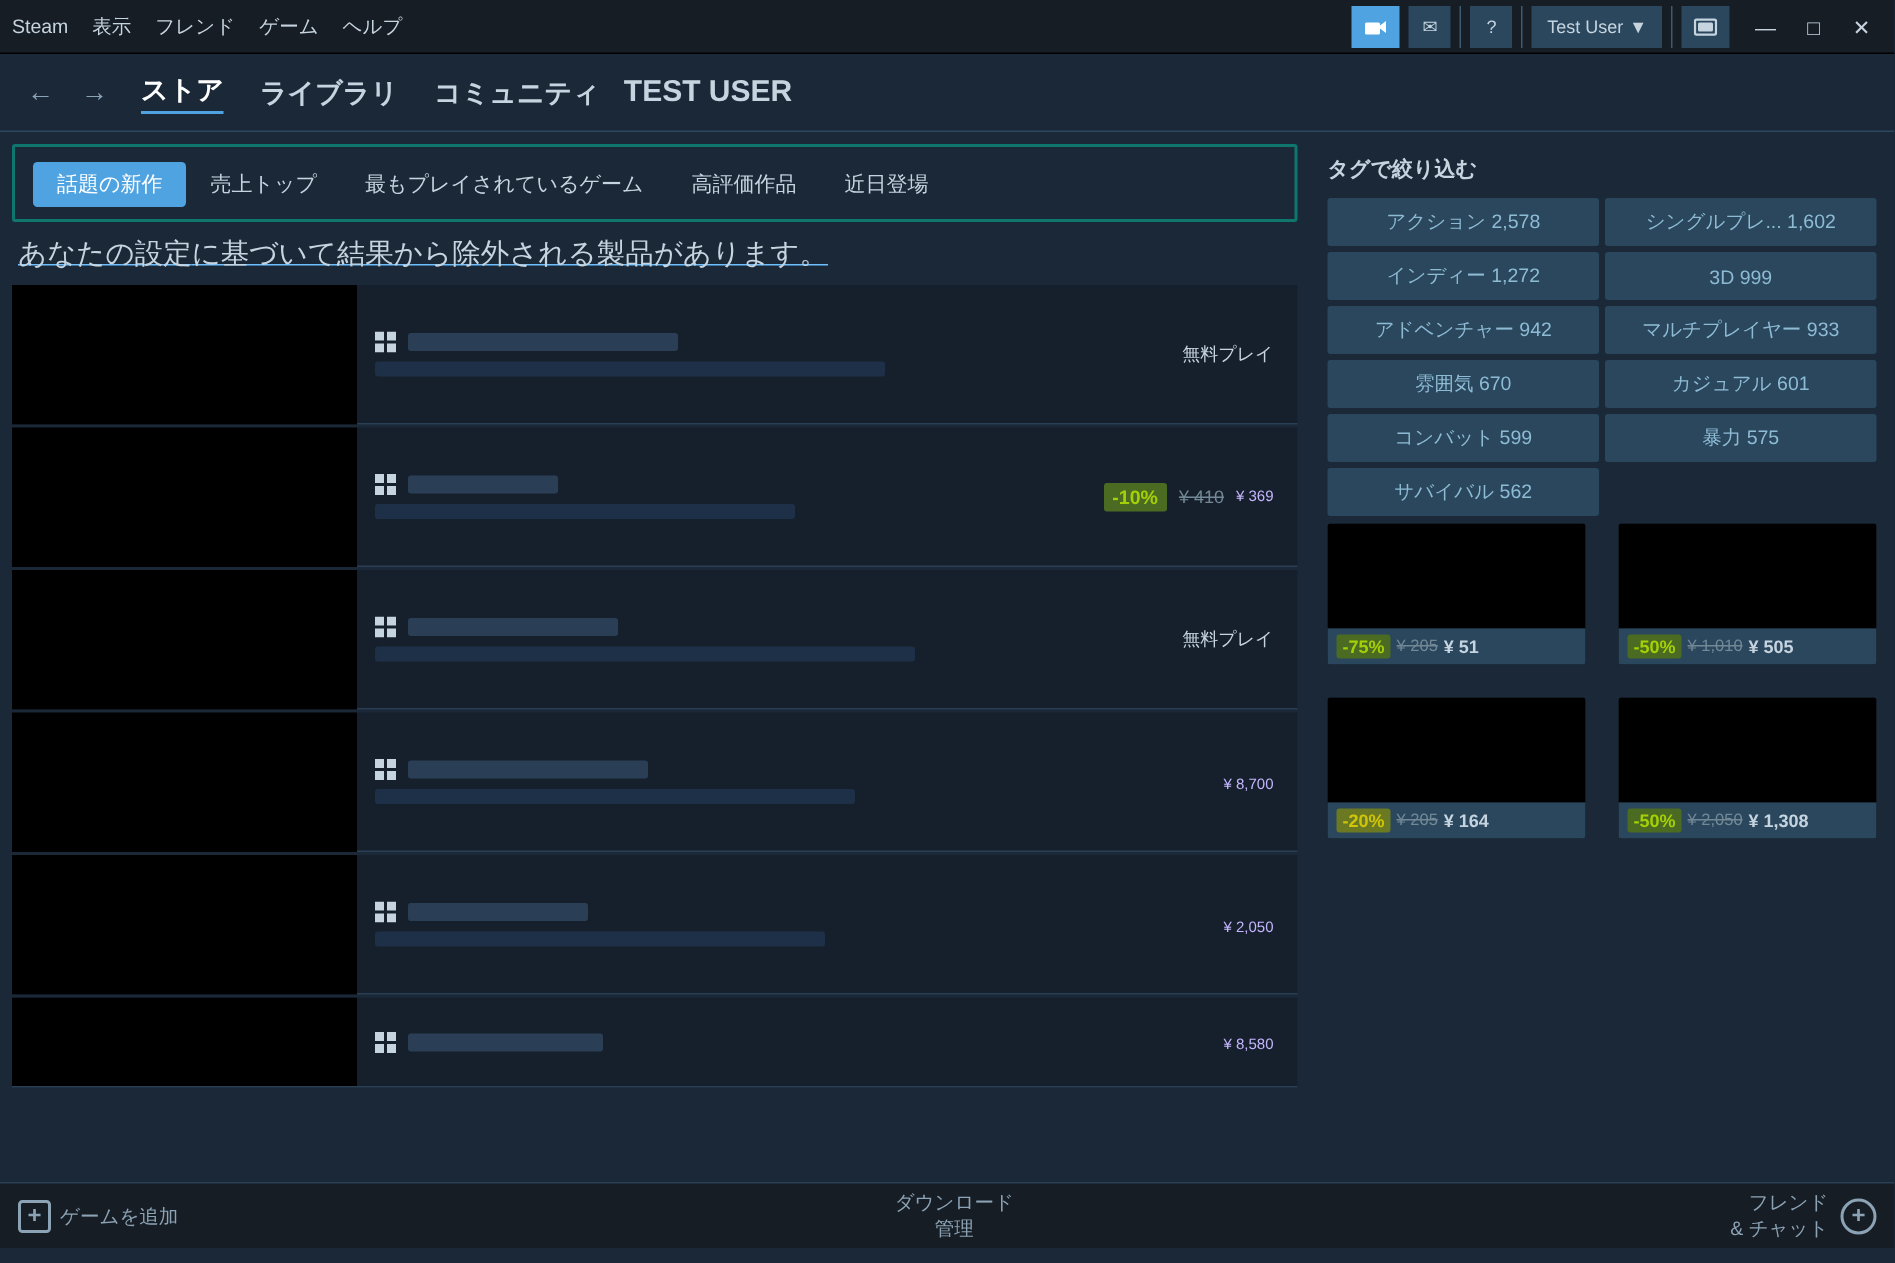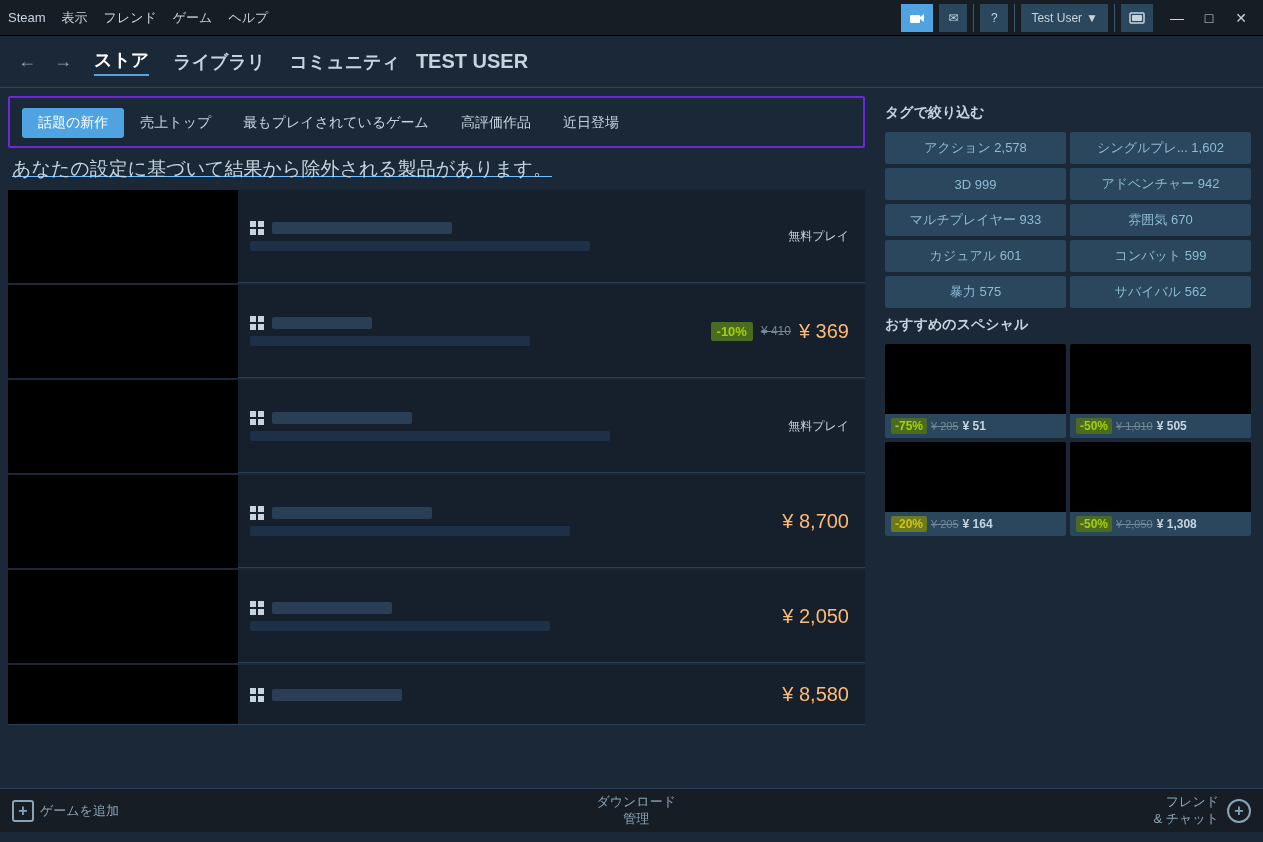--- a/index.html
+++ b/index.html
@@ -143,21 +143,21 @@
       overflow: hidden;
       display: flex;
       flex-direction: column;
     }
 
     
     #tab-bar {
       display: flex;
       align-items: center;
       padding: 10px 12px 8px 12px;
-      border: 2px solid #6d28d9;
+      border: 2px solid #0f766e;
       margin: 8px 8px 0 8px;
       background: #1b2838;
       border-radius: 2px;
     }
     .tab-item {
       padding: 6px 16px;
       cursor: pointer;
       font-size: 14px;
       color: #c6d4df;
       border-radius: 3px;
@@ -231,21 +231,21 @@
       background: #1e3048;
       border-radius: 2px;
     }
     .game-price {
       margin-left: auto;
       padding-right: 16px;
       text-align: right;
       white-space: nowrap;
     }
     .price-free { color: #c6d4df; font-size: 12px; }
-    .price-amount { color: #fdba74; font-size: 20px; }
+    .price-amount { color: #c4b5fd; font-size: 10px; }
     .price-original {
       color: #738895;
       text-decoration: line-through;
       font-size: 12px;
     }
     .price-row {
       display: flex;
       align-items: center;
       gap: 8px;
       justify-content: flex-end;
@@ -290,21 +290,21 @@
       text-align: center;
       border-radius: 2px;
       white-space: nowrap;
       overflow: hidden;
       text-overflow: ellipsis;
     }
 
     .specials-grid {
       display: grid;
       grid-template-columns: 1fr 1fr;
-      gap: 4px;
+      gap: 22px;
     }
     .special-card {
       background: #16202d;
       cursor: pointer;
       border-radius: 2px;
       overflow: hidden;
     }
     .special-thumb {
       width: 100%;
       height: 70px;
@@ -607,31 +607,31 @@
       </div>
 
     </div>
   </div>
 
   <div id="sidebar">
     <div class="sidebar-section-title">タグで絞り込む</div>
     <div class="tag-grid">
       <button class="tag-btn">アクション 2,578</button>
       <button class="tag-btn">シングルプレ... 1,602</button>
+      <button class="tag-btn">インディー 1,272</button>
       <button class="tag-btn">3D 999</button>
       <button class="tag-btn">アドベンチャー 942</button>
       <button class="tag-btn">マルチプレイヤー 933</button>
       <button class="tag-btn">雰囲気 670</button>
       <button class="tag-btn">カジュアル 601</button>
       <button class="tag-btn">コンバット 599</button>
       <button class="tag-btn">暴力 575</button>
       <button class="tag-btn">サバイバル 562</button>
     </div>
 
-    <div class="sidebar-section-title">おすすめのスペシャル</div>
     <div class="specials-grid">
 
       <div class="special-card">
         <div class="special-thumb"></div>
         <div class="special-price-bar">
           <span class="special-discount disc-green">-75%</span>
           <span class="special-orig">¥ 205</span>
           <span class="special-final">¥ 51</span>
         </div>
       </div>

